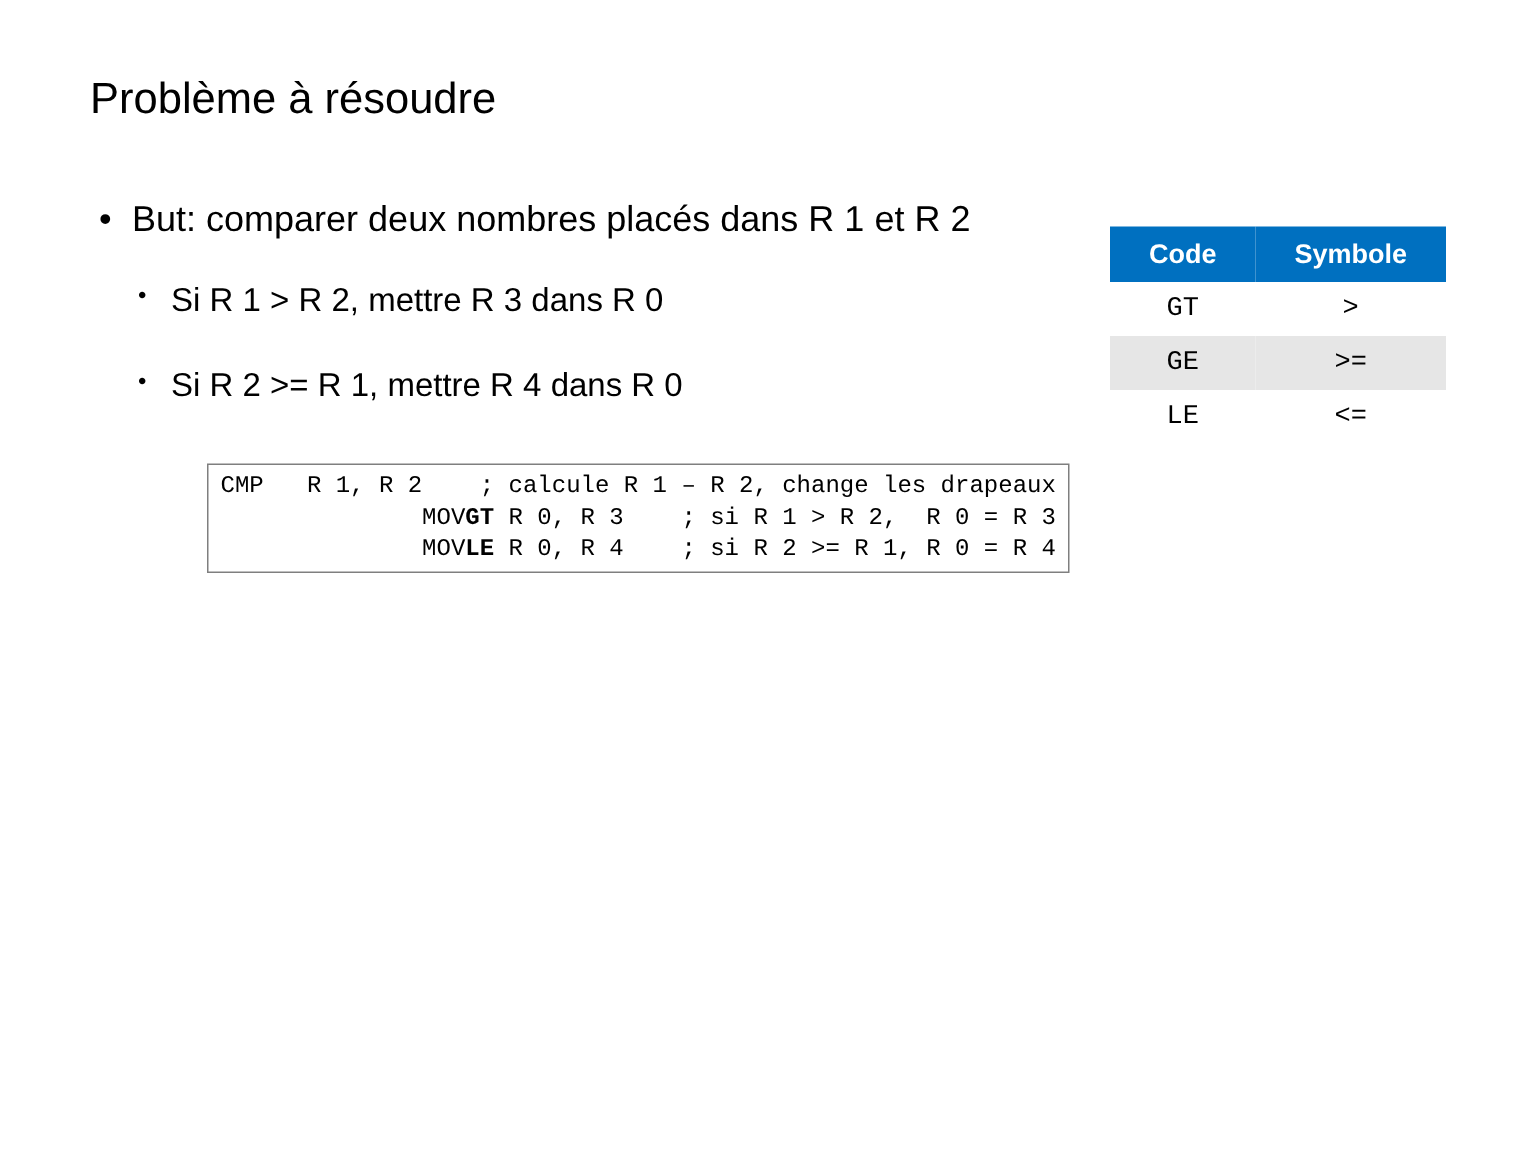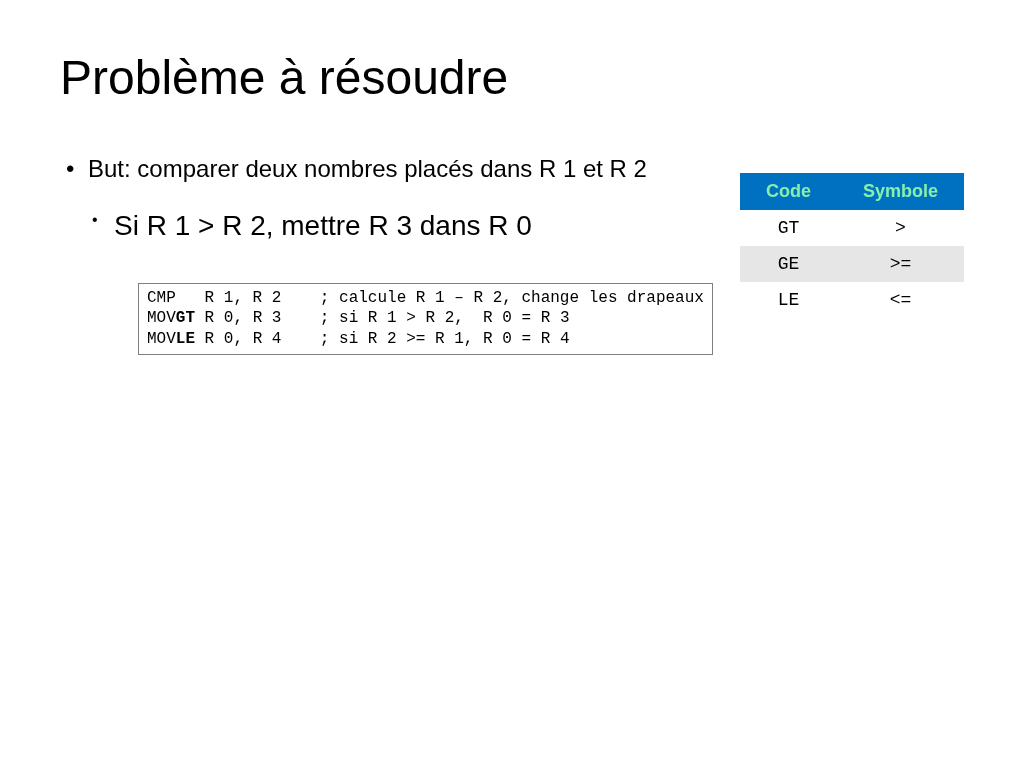--- a/index.html
+++ b/index.html
@@ -1,48 +1,49 @@
 <!DOCTYPE html>
 <html><head>
 <meta charset="utf-8">
 <style>
   * { box-sizing: border-box; }
   html, body { margin: 0; padding: 0; width: 1024px; height: 768px; background: #fff; font-family: Arial, Helvetica, sans-serif; color: #000; }
   .slide { padding: 50px 60px 40px 60px; position: relative; }
-  .title { font-size: 48px; font-weight: 400; margin-bottom: 48px; }
+  .title { font-size: 29px; font-weight: 400; margin-bottom: 48px; }
   .content-area { display: flex; gap: 12px; align-items: flex-start; }
   .text-col { flex: 1; }
   .bullet-list { list-style: none; padding: 0; margin: 0; }
   .bullet-list li { position: relative; padding-left: 28px; font-size: 24px; margin-bottom: 28px; line-height: 1.3; }
   .bullet-list li::before { content: "•"; position: absolute; left: 6px; top: 0; }
   .sub-list { list-style: none; padding: 0; margin: 24px 0 0 0; }
-  .sub-list li { position: relative; padding-left: 22px; font-size: 28px; margin-bottom: 28px; margin-left: 4px; }
+  .sub-list li { position: relative; padding-left: 22px; font-size: 22px; margin-bottom: 28px; margin-left: 4px; }
   .sub-list li::before { content: "•"; position: absolute; left: 0; top: 2px; font-size: 16px; }
   .table-wrap { flex: 0 0 auto; margin-top: 20px; }
   table.codes { border-collapse: collapse; }
-  table.codes th { background: #0070C0; color: #86efac; font-size: 18px; padding: 8px 26px; border: none; font-weight: 700; }
+  table.codes th { background: #0070C0; color: #ffffff; font-size: 18px; padding: 8px 26px; border: none; font-weight: 700; }
   table.codes td { font-family: "Courier New", monospace; font-size: 18px; padding: 8px 26px; text-align: center; }
   table.codes tr:nth-child(odd) td { background: #fff; }
   table.codes tr:nth-child(even) td { background: #e6e6e6; }
-  .code-box { font-family: "Courier New", monospace; font-size: 16px; border: 1px solid #7f7f7f; padding: 4px 8px; white-space: pre; display: inline-block; margin-top: 10px; margin-left: 78px; line-height: 1.3; }
+  .code-box { font-family: "Courier New", monospace; font-size: 16px; border: 1px solid #7f7f7f; padding: 4px 8px; white-space: pre; display: inline-block; margin-top: 10px; margin-left: 78px; line-height: 1.3; text-align: right; }
   .code-box .bold { font-weight: 700; }
 </style>
 </head>
 <body>
 
 <div class="slide">
   <div class="title">Problème à résoudre</div>
 
   <div class="content-area">
     <div class="text-col">
       <ul class="bullet-list">
         <li>
           <span>But: comparer deux nombres placés dans R 1 et R 2</span>
           <ul class="sub-list">
             <li><span>Si R 1 &gt; R 2, mettre R 3 dans R 0</span></li>
+            <li><span>Si R 2 &gt;= R 1, mettre R 4 dans R 0</span></li>
           </ul>
         </li>
       </ul>
 
       <div class="code-box"><span><span>CMP   R 1, R 2</span><span>    ; calcule R 1 – R 2, change les drapeaux</span></span>
 <span><span>MOV</span><span class="bold">GT</span><span> R 0, R 3</span><span>    ; si R 1 &gt; R 2,  R 0 = R 3</span></span>
 <span><span>MOV</span><span class="bold">LE</span><span> R 0, R 4</span><span>    ; si R 2 &gt;= R 1, R 0 = R 4</span></span></div>
     </div>
 
     <div class="table-wrap">

